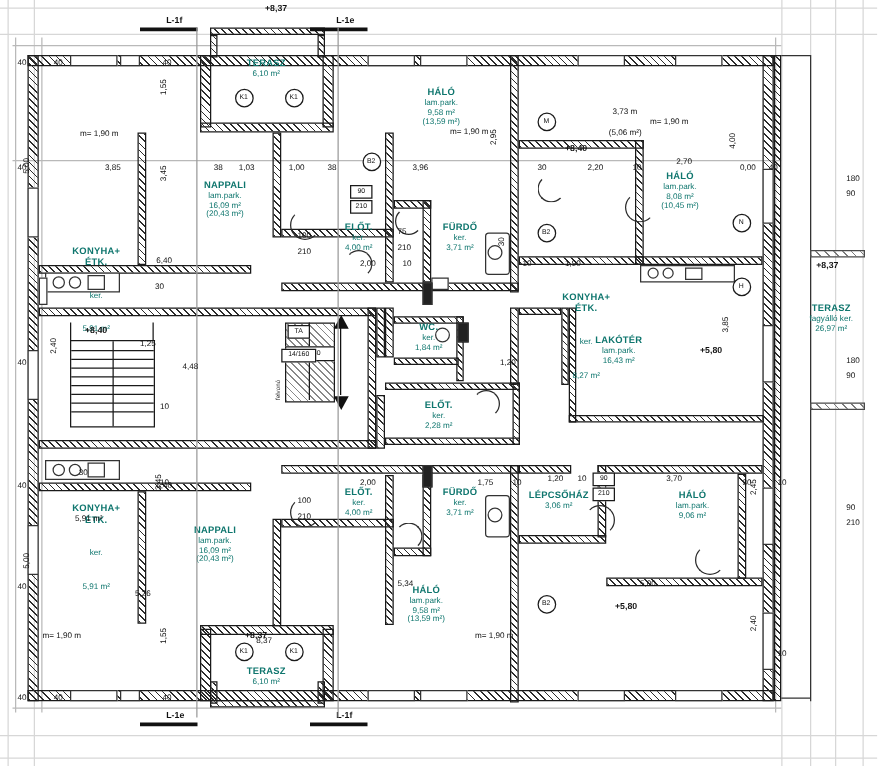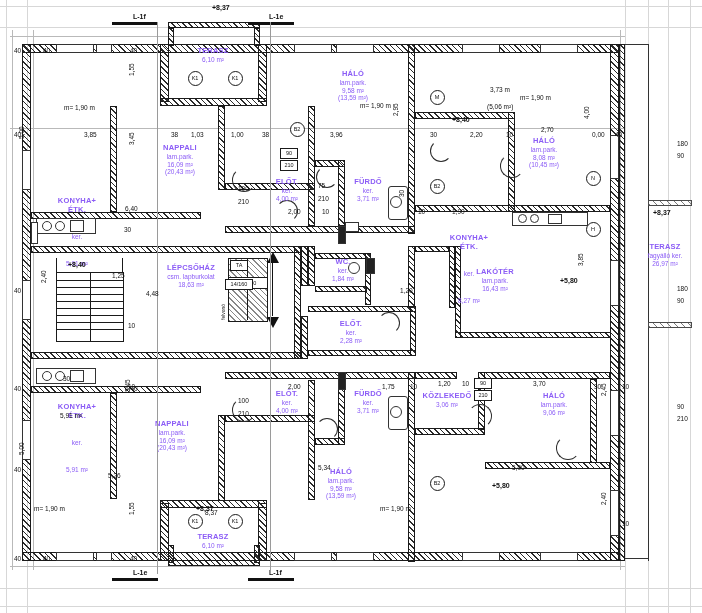--- a/index.html
+++ b/index.html
@@ -15,21 +15,21 @@
 
   
   .wall{position:absolute;background:
      repeating-linear-gradient(45deg,#2b2b2b 0 1px,rgba(0,0,0,0) 1px 4px);
      border:1px solid #1a1a1a;box-sizing:border-box;}
   .wall.light{background:
      repeating-linear-gradient(45deg,#7a7a7a 0 1px,rgba(0,0,0,0) 1px 5px);
      border:1px solid #4a4a4a;}
 
   
-  .room{position:absolute;text-align:center;line-height:1.18;color:#8b5cf6;}
+  .room{position:absolute;text-align:center;line-height:1.18;color:#0f766e;}
   .room .nm{font-size:7.5px;font-weight:bold;letter-spacing:.2px;}
   .room .fin{font-size:6.5px;}
   .room .ar{font-size:6.5px;}
   .room .ar2{font-size:6.5px;}
 
   
   .dim{position:absolute;font-size:6.5px;color:#111;white-space:nowrap;}
   .dimv{position:absolute;font-size:6.5px;color:#111;white-space:nowrap;
         transform-origin:0 0;transform:rotate(-90deg);}
   .tagb{position:absolute;font-size:7px;font-weight:bold;color:#111;white-space:nowrap;}
@@ -295,25 +295,20 @@
     <div class="ar">8,08 m²</div>
     <div class="ar2">(10,45 m²)</div>
   </div>
 
   <div class="room" style="left:632px;top:243px;width:66px;">
     <div class="nm">TERASZ</div>
     <div class="fin">fagyálló ker.</div>
     <div class="ar">26,97 m²</div>
   </div>
 
-  <div class="room" style="left:146px;top:264px;width:90px;">
-    <div class="nm">LÉPCSŐHÁZ</div>
-    <div class="fin">csm. lapburkolat</div>
-    <div class="ar">18,63 m²</div>
-  </div>
 
   <div class="room" style="left:324px;top:258px;width:38px;">
     <div class="nm">WC.</div>
     <div class="fin">ker.</div>
     <div class="ar">1,84 m²</div>
   </div>
 
   <div class="room" style="left:460px;top:268px;width:70px;">
     <div class="nm">LAKÓTÉR</div>
     <div class="fin">lam.park.</div>
@@ -346,21 +341,21 @@
     <div class="ar">4,00 m²</div>
   </div>
 
   <div class="room" style="left:345px;top:390px;width:46px;">
     <div class="nm">FÜRDŐ</div>
     <div class="fin">ker.</div>
     <div class="ar">3,71 m²</div>
   </div>
 
   <div class="room" style="left:415px;top:392px;width:64px;">
-    <div class="nm">KÖZLEKEDŐ</div>
+    <div class="nm">LÉPCSŐHÁZ</div>
     <div class="ar">3,06 m²</div>
   </div>
 
   <div class="room" style="left:523px;top:392px;width:62px;">
     <div class="nm">HÁLÓ</div>
     <div class="fin">lam.park.</div>
     <div class="ar">9,06 m²</div>
   </div>
 
   <div class="room" style="left:308px;top:468px;width:66px;">

